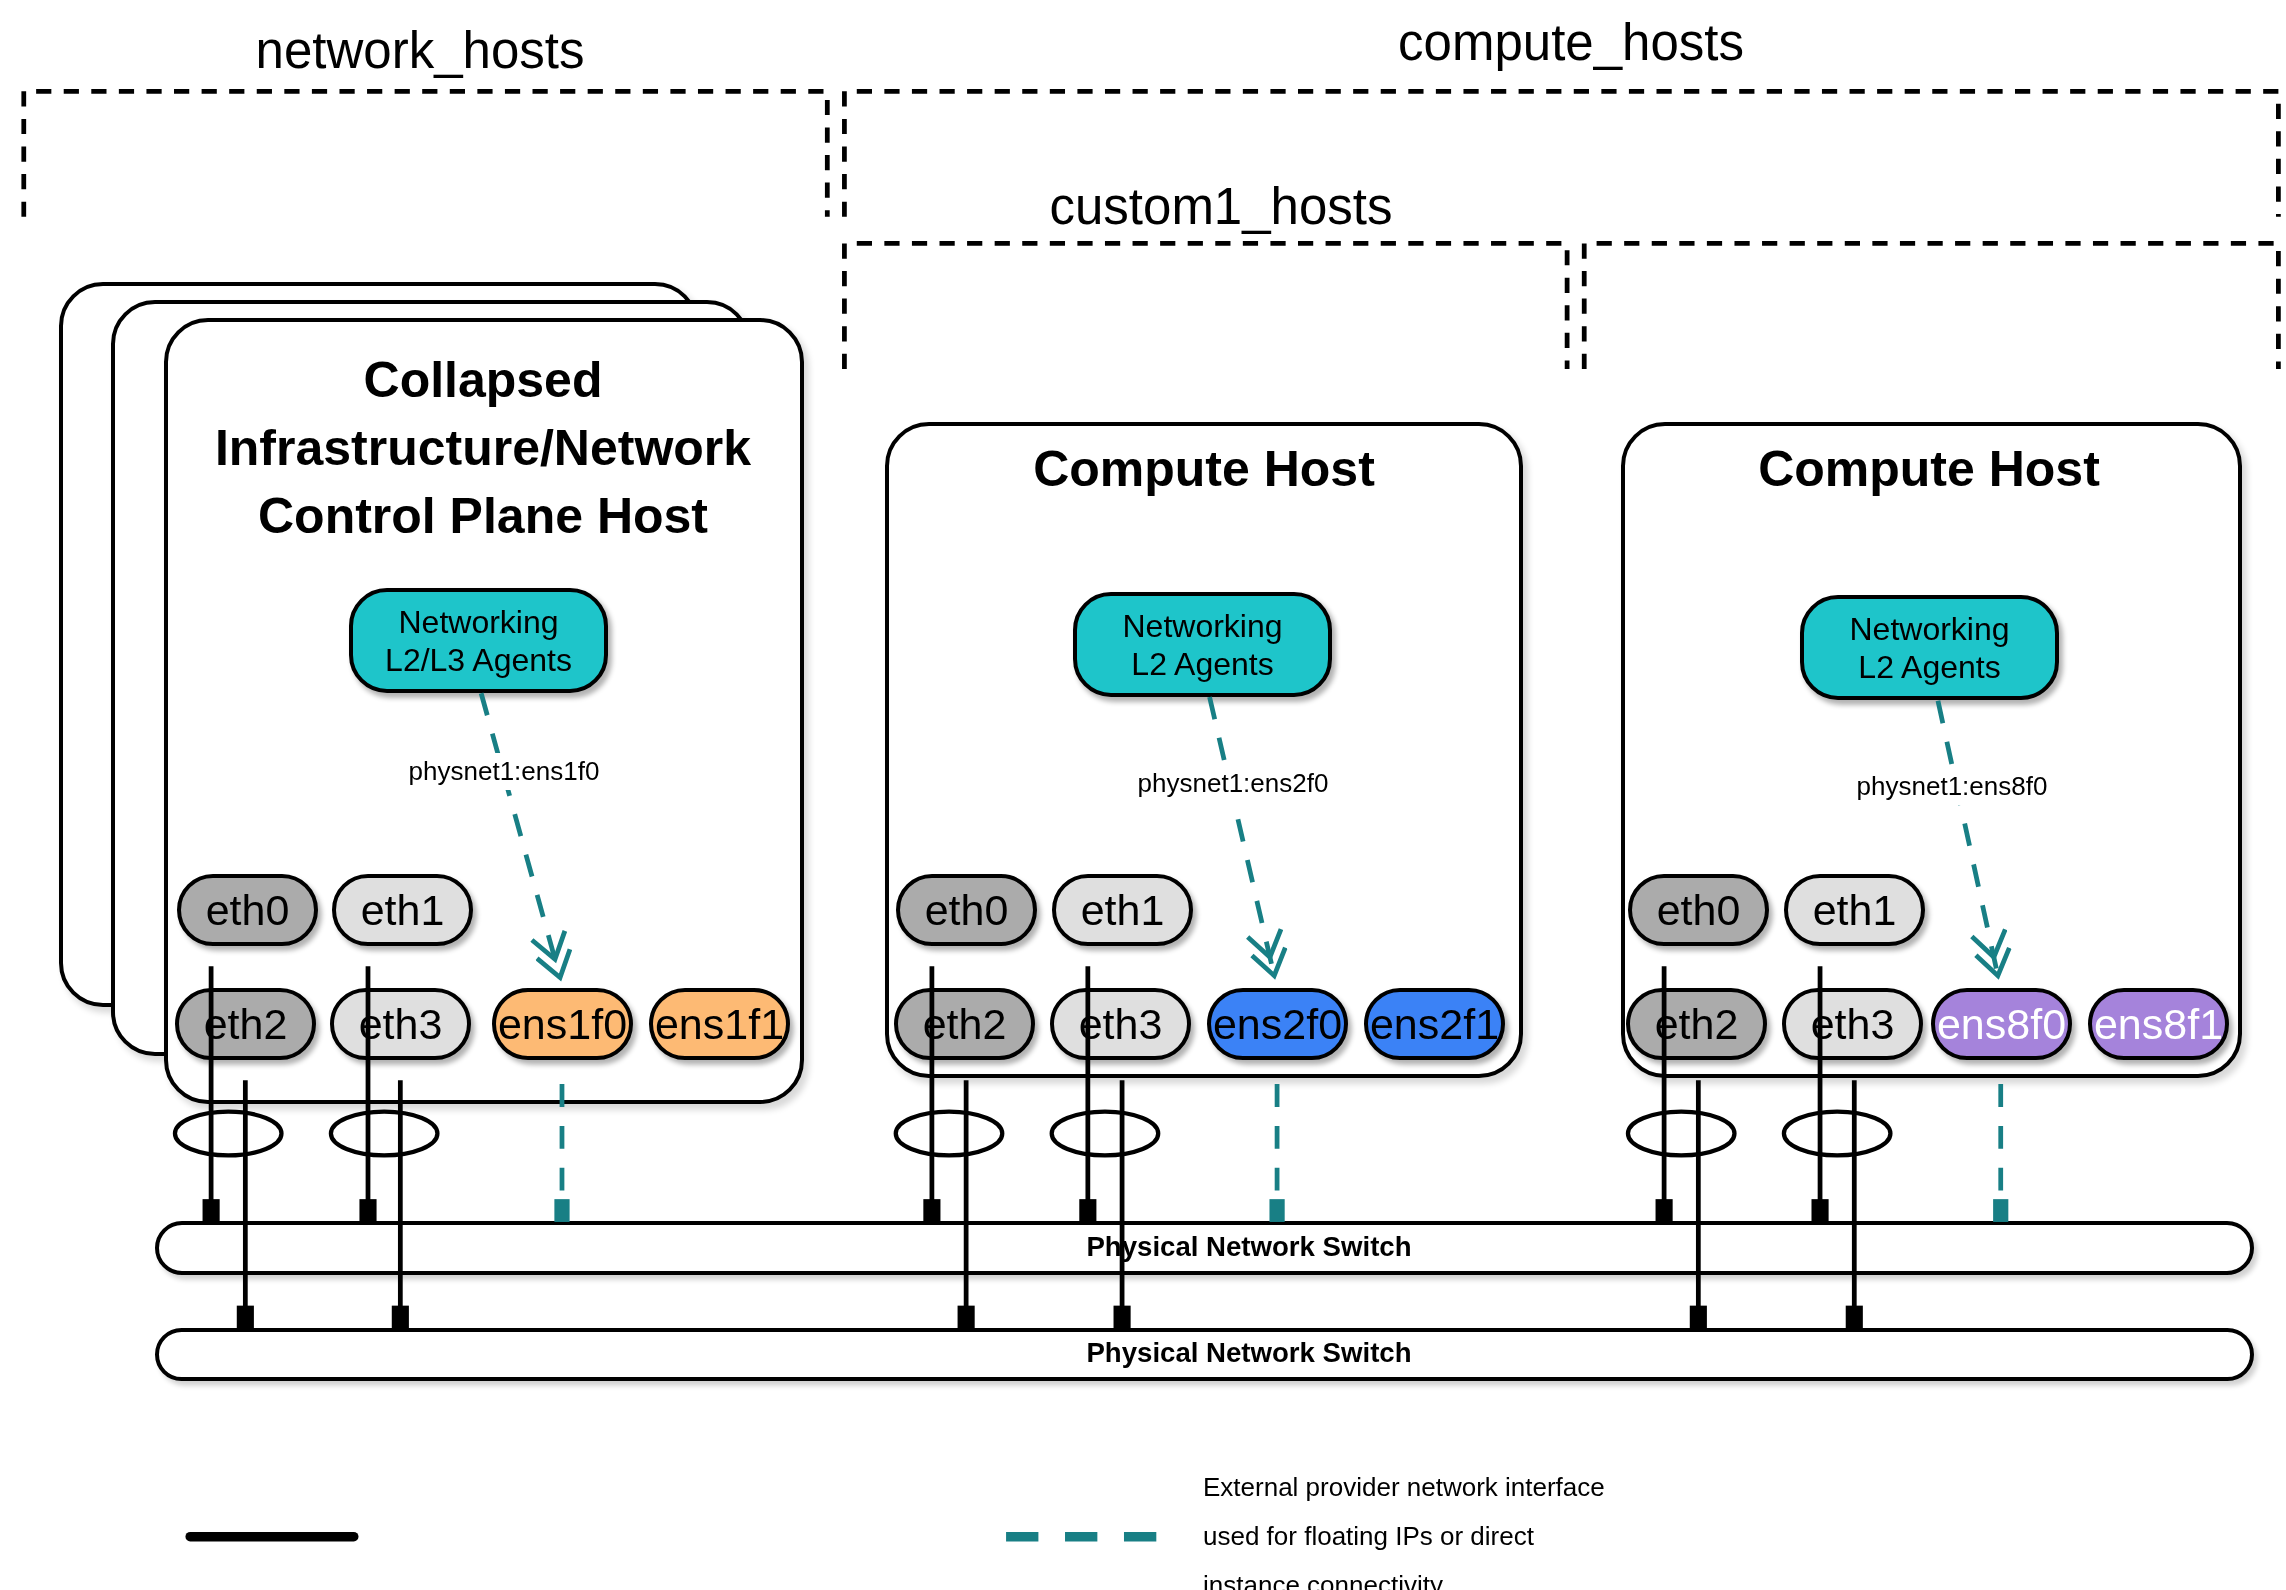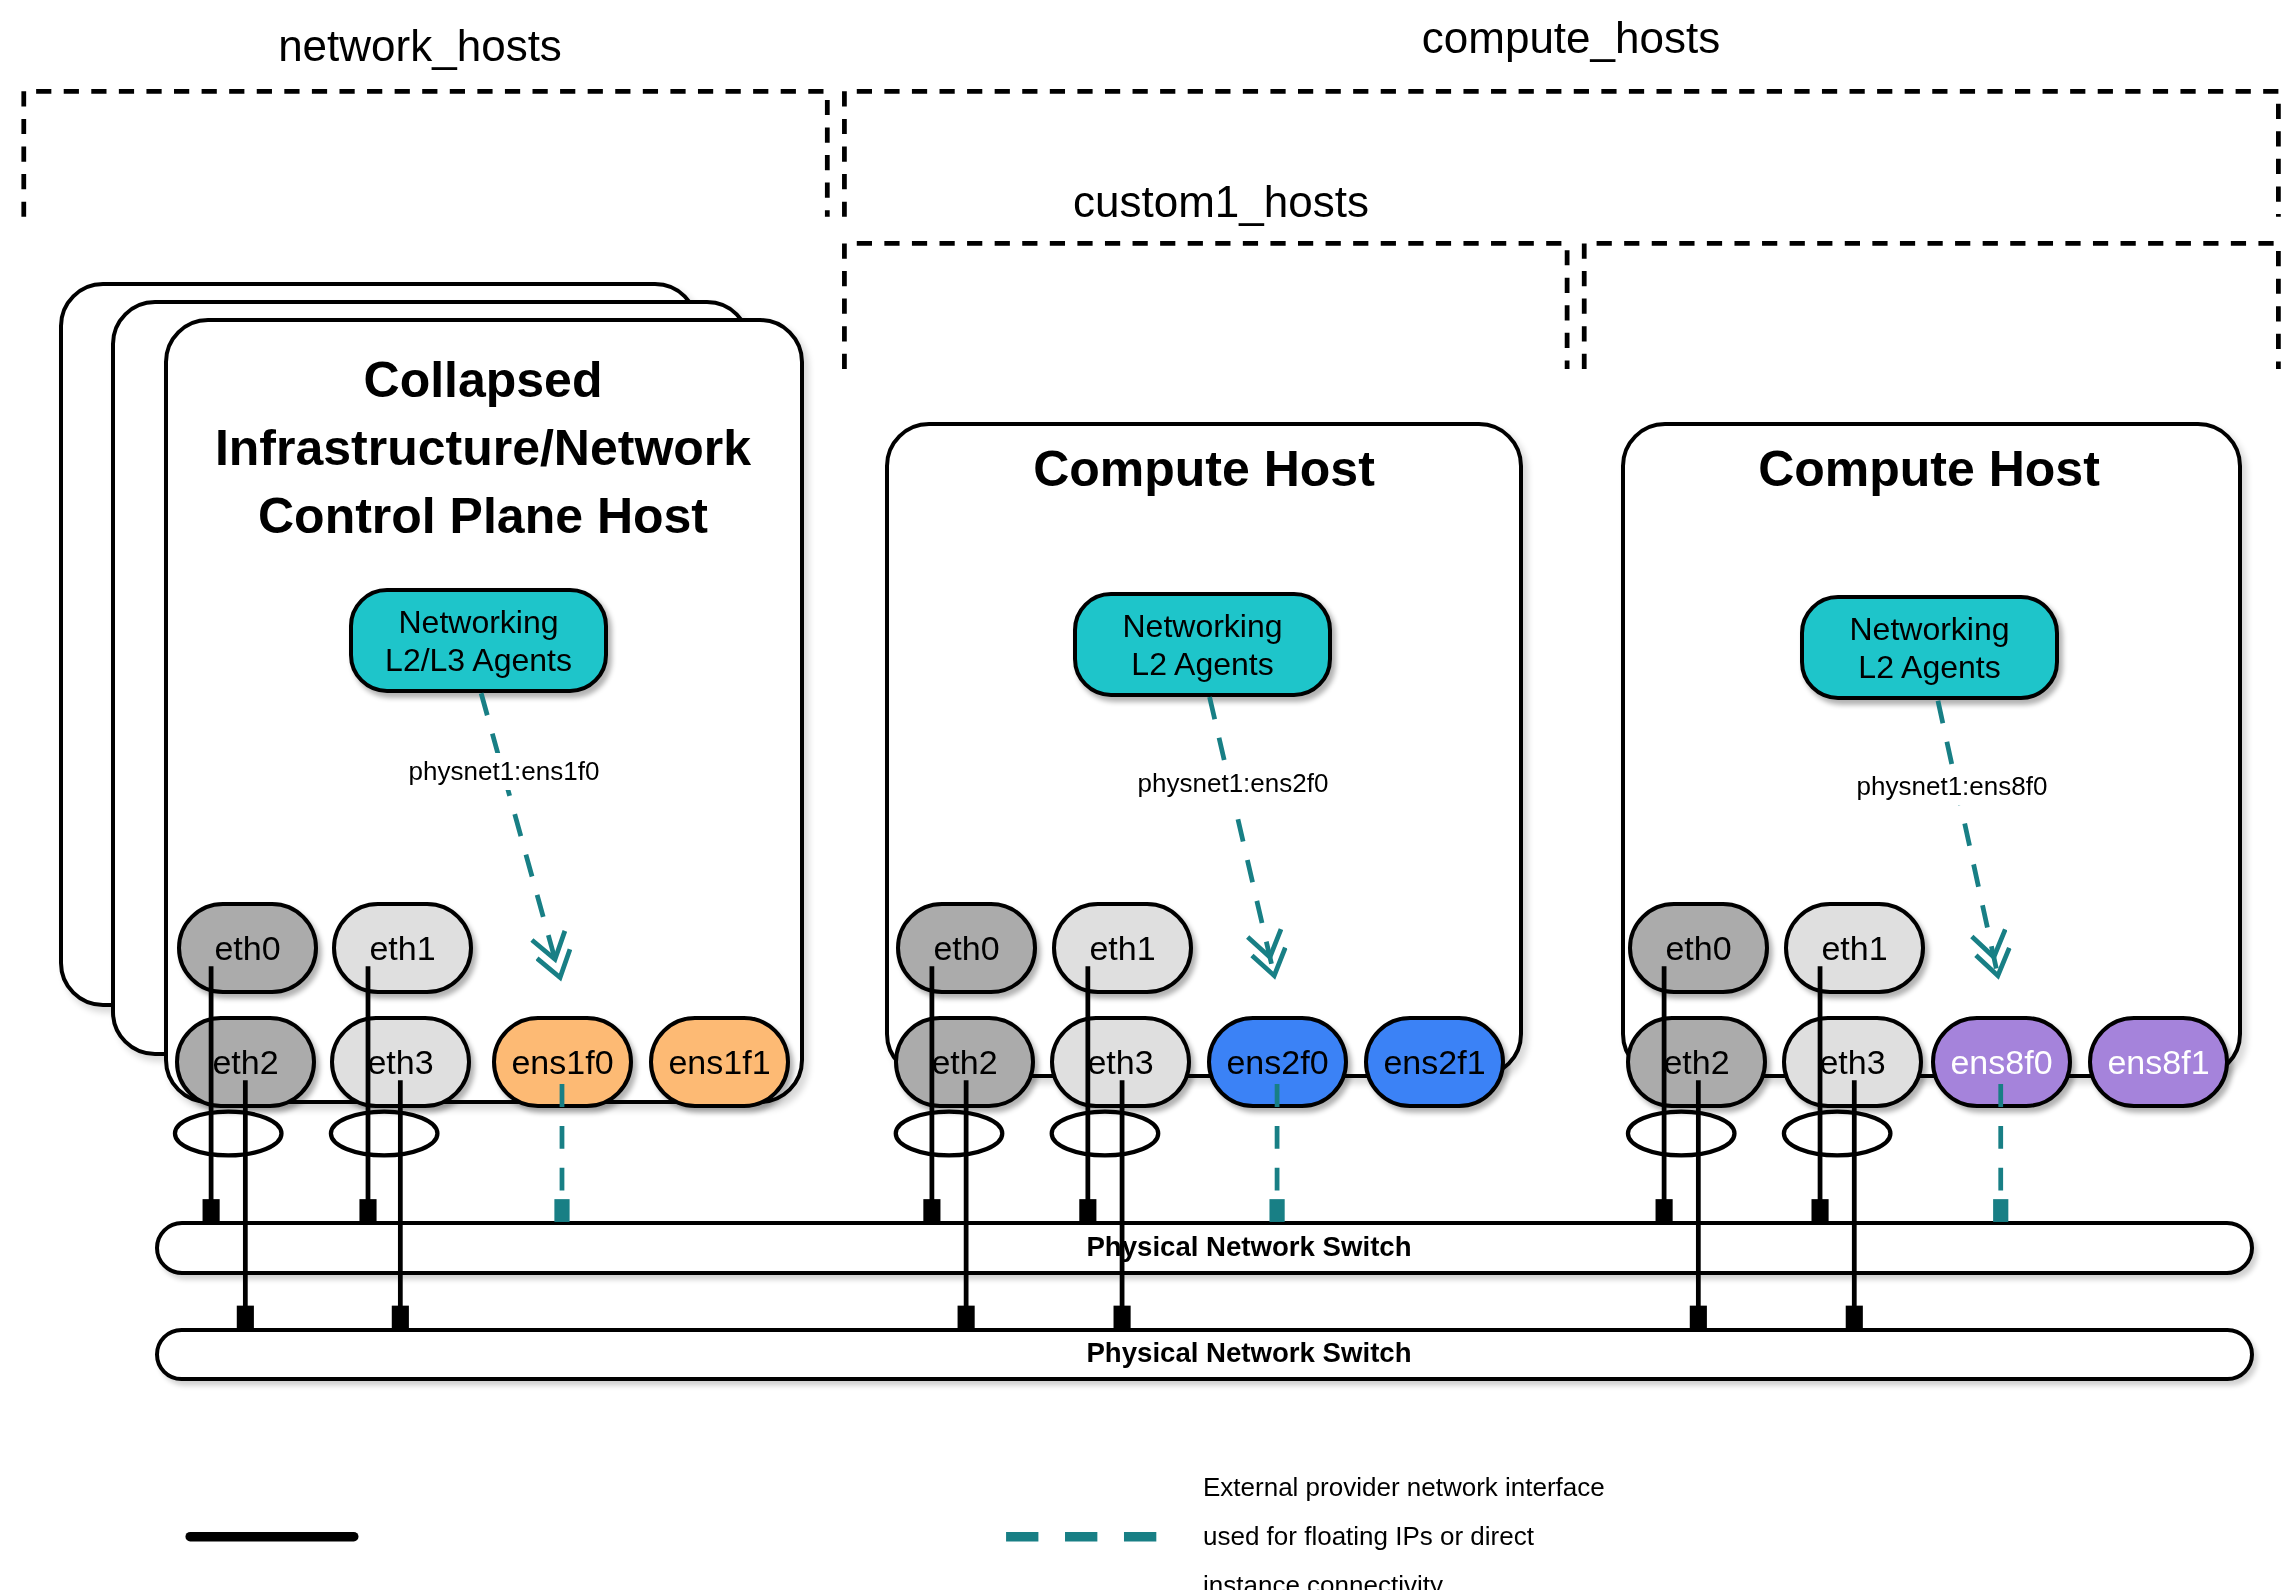--- a/index.html
+++ b/index.html
@@ -10,39 +10,39 @@
   
   .hostbox{position:absolute;z-index:1;background:#fff;border:4.8px solid #000;border-radius:44px;
            box-shadow:4.8px 5.7px 6.7px rgba(0,0,0,.15);}
   .switchbar{position:absolute;z-index:1;background:#fff;border:4.8px solid #000;border-radius:28.5px;
              box-shadow:3.8px 4.8px 5.7px rgba(0,0,0,.18);}
 
   
   .agent{position:absolute;z-index:2;width:259px;height:105px;background:#1EC5CA;border:4.8px solid #000;
          border-radius:38px;display:flex;flex-direction:column;align-items:center;justify-content:center;
          font-size:32px;line-height:38px;box-shadow:3.8px 4.8px 4.8px rgba(0,0,0,.3);}
-  .pill{position:absolute;z-index:2;width:141px;height:92px;border:4.8px solid #000;border-radius:48px;
-        display:flex;align-items:center;justify-content:center;font-size:34px;
-        box-shadow:3.8px 4.8px 4.8px rgba(0,0,0,.3);margin-top:28px;}
+  .pill{position:absolute;z-index:2;width:141px;height:72px;border:4.8px solid #000;border-radius:48px;
+        display:flex;align-items:center;justify-content:center;font-size:43px;
+        box-shadow:3.8px 4.8px 4.8px rgba(0,0,0,.3);}
   .g1{background:#ABABAB;} .g2{background:#DFDFDF;}
   .pink{background:#fdba74;} .gold{background:#3b82f6;} .purple{background:#A583DB;color:#fff;}
 
   
   svg.overlay{position:absolute;left:0;top:0;z-index:3;}
   .bracket{stroke:#000;stroke-width:5;fill:none;stroke-dasharray:16 13;}
   .bond{stroke:#000;stroke-width:5;fill:none;}
   .ring{stroke:#000;stroke-width:4.5;fill:none;}
   .tap{fill:#000;} .tapt{fill:#187F85;}
   .prov{stroke:#187F85;stroke-width:5;fill:none;stroke-dasharray:24 20;}
   .legsolid{stroke:#000;stroke-width:10;stroke-linecap:round;fill:none;}
   .legdash{stroke:#187F85;stroke-width:10;fill:none;stroke-dasharray:34 28;}
 
   
   .txt{position:absolute;z-index:4;white-space:nowrap;}
-  .grouplabel{font-size:44px;transform:translateX(-50%);}
+  .grouplabel{font-size:51px;transform:translateX(-50%);}
   .hosttitle{font-weight:bold;font-size:50px;line-height:68px;text-align:center;transform:translateX(-50%);}
   .hosttitle.single{line-height:49px;}
   .physnet{font-size:26px;transform:translateX(-50%);background:#fff;padding:2.9px 9.5px;}
   .switchlabel{font-weight:bold;font-size:27.6px;transform:translateX(-50%);}
   .legendtext{font-size:26px;line-height:49px;}
   .legendtext.two{line-height:53px;}
 </style>
 </head>
 <body>
 

